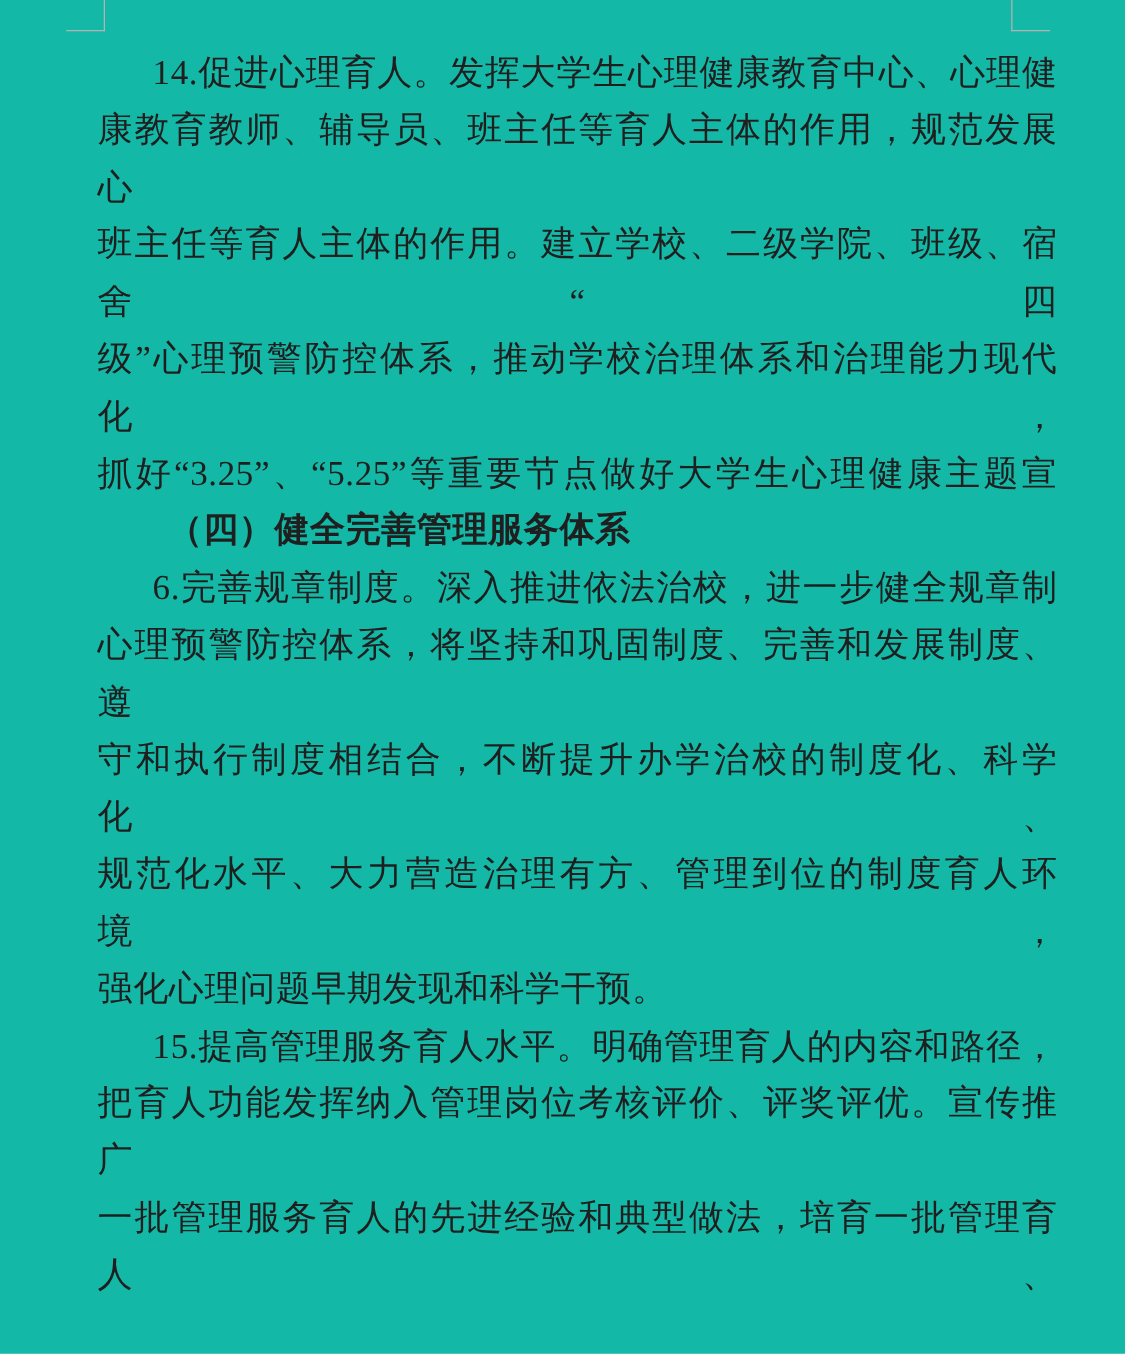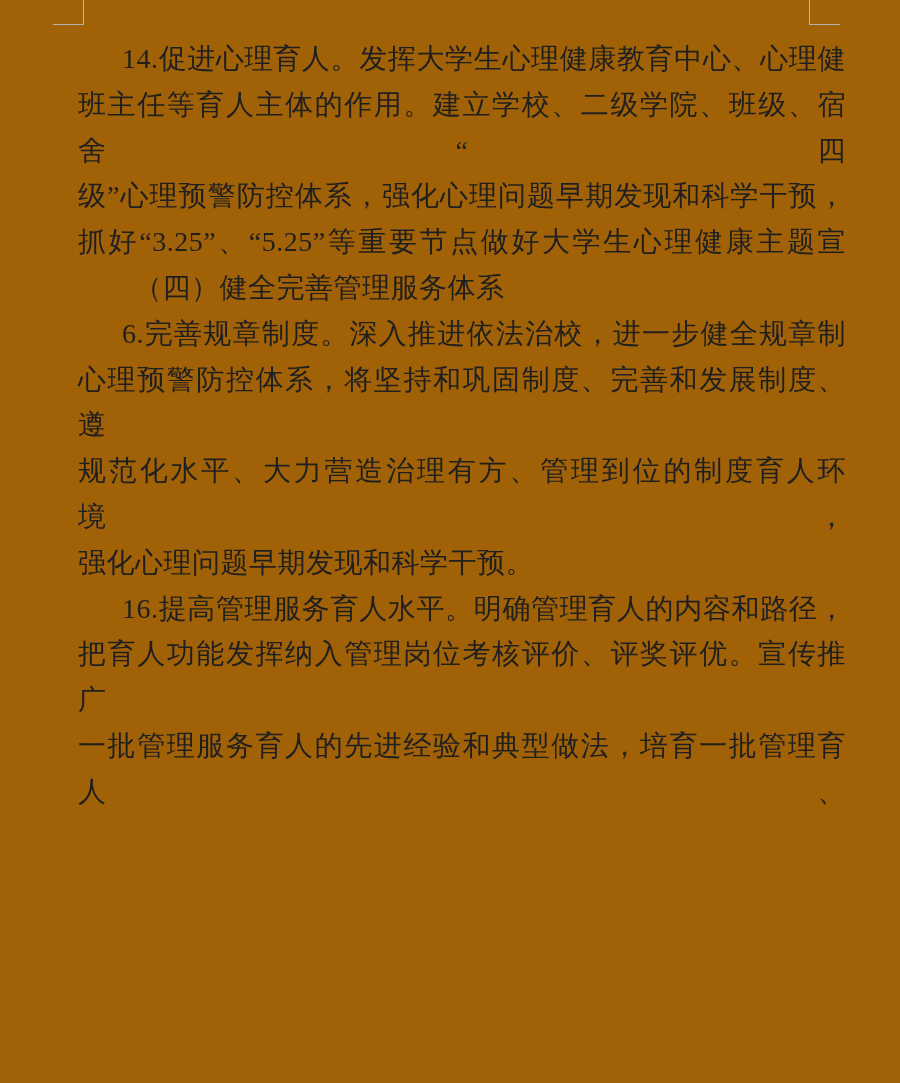--- a/index.html
+++ b/index.html
@@ -10,21 +10,21 @@
   body {
     width: 900px;
     height: 1083px;
     position: relative;
     overflow: hidden;
     font-family: "Liberation Serif", "DejaVu Serif", serif;
   }
   .page {
     position: absolute;
     inset: 0;
-    background: #a16207;
+    background: #14b8a6;
   }
   
   .crop-mark {
     position: absolute;
     top: 0;
     width: 30px;
     height: 24px;
     pointer-events: none;
   }
   .crop-mark.tl {
@@ -54,52 +54,54 @@
   }
   .line.fill {
     white-space: normal;
     text-align: justify;
     text-align-last: justify;
   }
   .line.indent {
     text-indent: 44px;
   }
   .line.heading {
-    font-weight: normal;
+    font-weight: bold;
     text-indent: 56px;
     text-align-last: left;
   }
 </style>
 </head>
 <body>
 
 <div class="page">
 
   <div class="crop-mark tl"></div>
   <div class="crop-mark tr"></div>
 
   <div class="text-block">
 
     <div>
       <div class="line fill indent">14.促进心理育人。发挥大学生心理健康教育中心、心理健</div>
+      <div class="line fill">康教育教师、辅导员、班主任等育人主体的作用，规范发展心</div>
       <div class="line fill">班主任等育人主体的作用。建立学校、二级学院、班级、宿舍“四</div>
-      <div class="line fill">级”心理预警防控体系，强化心理问题早期发现和科学干预，</div>
+      <div class="line fill">级”心理预警防控体系，推动学校治理体系和治理能力现代化，</div>
       <div class="line fill">抓好“3.25”、“5.25”等重要节点做好大学生心理健康主题宣</div>
     </div>
 
     <div class="line heading">（四）健全完善管理服务体系</div>
 
     <div>
       <div class="line fill indent">6.完善规章制度。深入推进依法治校，进一步健全规章制</div>
       <div class="line fill">心理预警防控体系，将坚持和巩固制度、完善和发展制度、遵</div>
+      <div class="line fill">守和执行制度相结合，不断提升办学治校的制度化、科学化、</div>
       <div class="line fill">规范化水平、大力营造治理有方、管理到位的制度育人环境，</div>
       <div class="line">强化心理问题早期发现和科学干预。</div>
     </div>
 
     <div>
-      <div class="line fill indent">16.提高管理服务育人水平。明确管理育人的内容和路径，</div>
+      <div class="line fill indent">15.提高管理服务育人水平。明确管理育人的内容和路径，</div>
       <div class="line fill">把育人功能发挥纳入管理岗位考核评价、评奖评优。宣传推广</div>
       <div class="line fill">一批管理服务育人的先进经验和典型做法，培育一批管理育人、</div>
 
     </div>
 
   </div>
 </div>
 
 </body></html>

